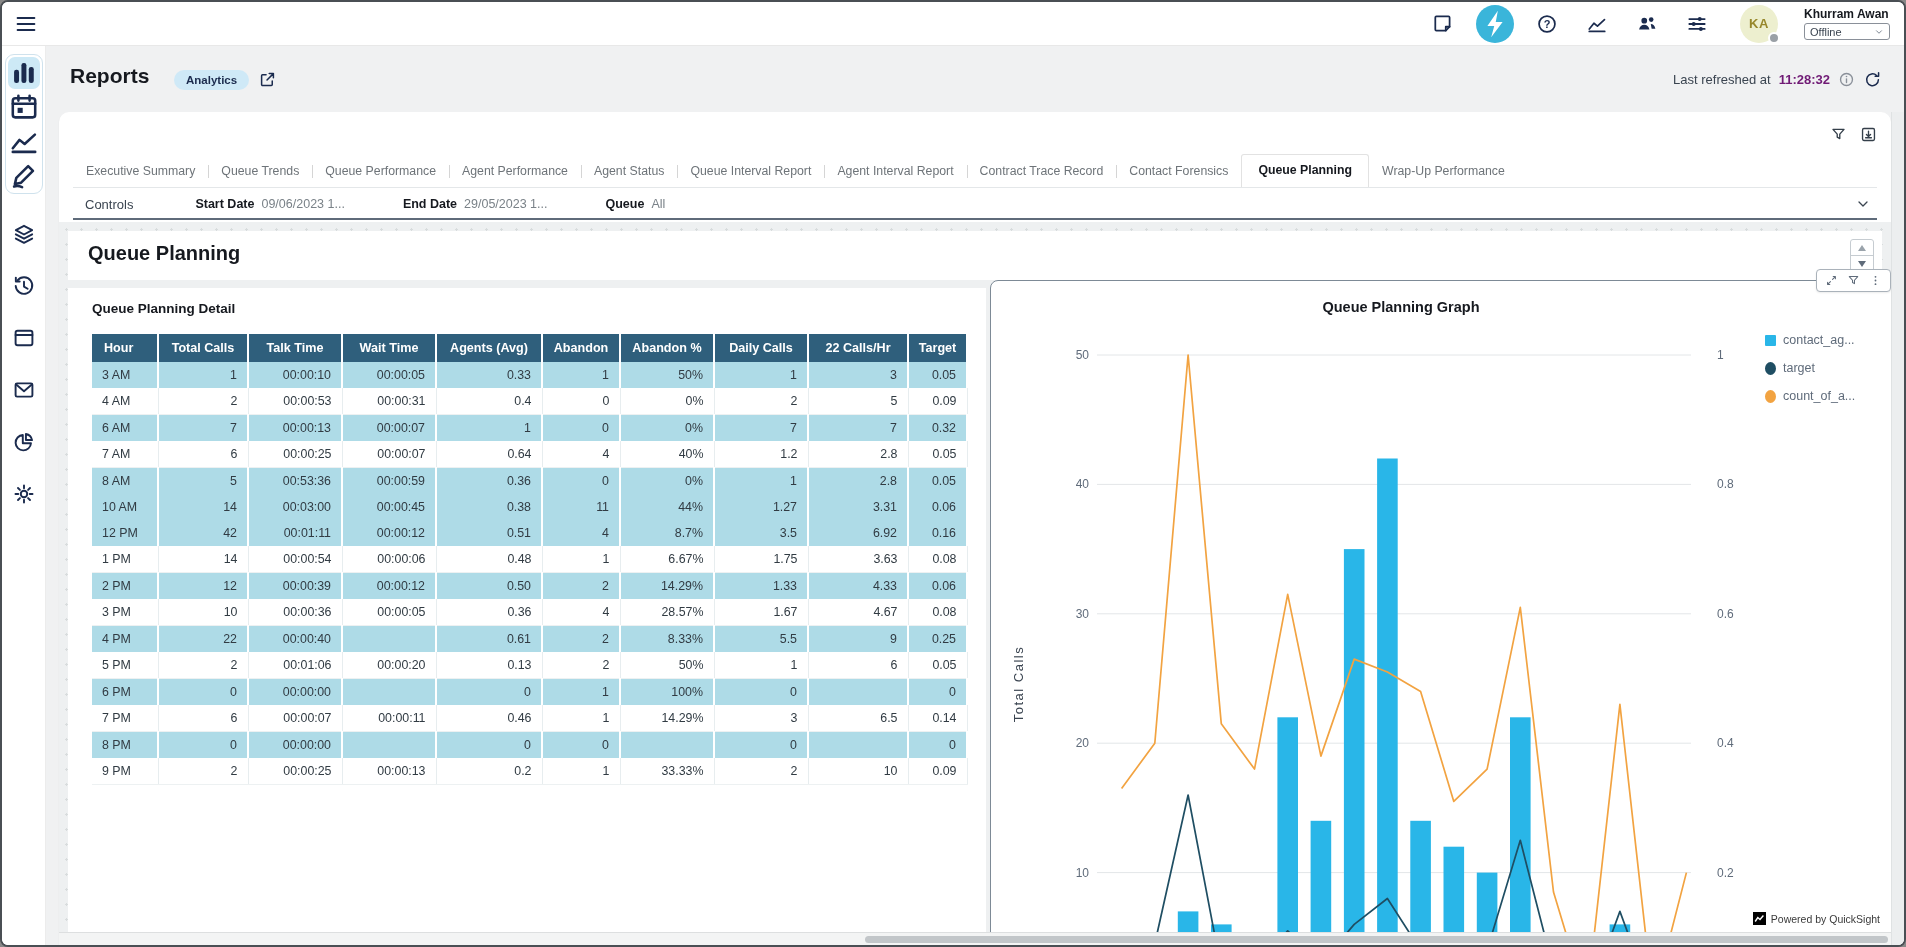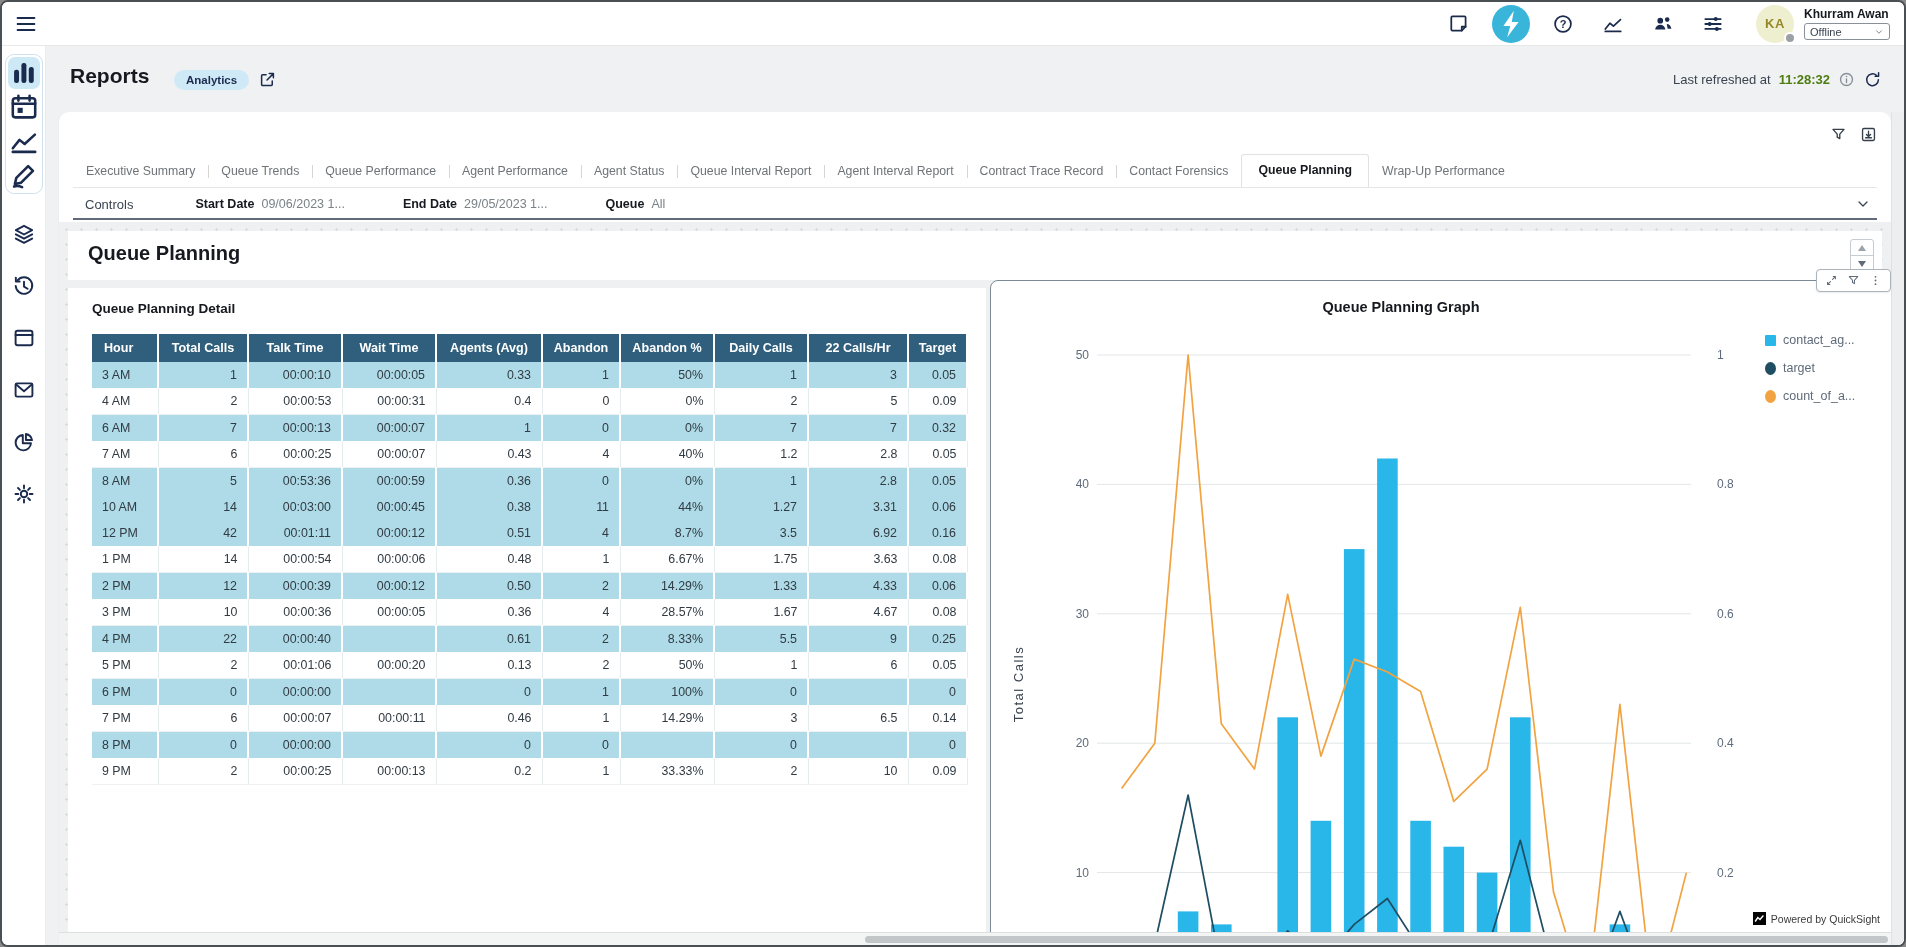--- a/index.html
+++ b/index.html
@@ -11,42 +11,42 @@
   .topbar { position:absolute; top:0; left:0; right:0; height:44px; background:#fff; border-bottom:1px solid #e8e8e8; display:flex; align-items:center; z-index:30; }
   .hamburger { margin-left:12px; cursor:pointer; color:#1b2b4e; }
   .topbar-right { margin-left:auto; display:flex; align-items:center; gap:0; padding-right:8px; }
   .tb-icon { width:22px; height:22px; color:#1b2b4e; margin:0 14px; cursor:pointer; display:flex; align-items:center; }
   .tb-icon svg { width:22px; height:22px; }
   .bolt-wrap { width:38px; height:38px; border-radius:50%; background:#3ab5da; display:flex; align-items:center; justify-content:center; margin:0 8px; cursor:pointer; }
   .bolt-wrap svg { width:22px; height:22px; }
   .avatar-wrap { position:relative; width:38px; height:38px; margin-left:18px; cursor:pointer; }
   .avatar-circle { width:38px; height:38px; border-radius:50%; background:#edefcf; color:#97872b; font-weight:bold; font-size:13px; display:flex; align-items:center; justify-content:center; letter-spacing:.5px; }
   .status-dot { position:absolute; right:-2px; bottom:-1px; width:12px; height:12px; border-radius:50%; background:#9aa0a6; border:2px solid #fff; }
-  .user-block { margin-left:10px; margin-right:6px; display:flex; flex-direction:column; gap:2px; }
+  .user-block { margin-left:26px; margin-right:6px; display:flex; flex-direction:column; gap:2px; }
   .user-name { font-size:12px; font-weight:bold; color:#16191f; }
   .status-select { width:86px; height:17px; border:1px solid #8a9099; border-radius:3px; font-size:11px; color:#3a4450; display:flex; align-items:center; justify-content:space-between; padding:0 5px; cursor:pointer; background:#fff; }
   .status-select svg { width:9px; height:9px; color:#5f6b7a; }
 
   
   .sidebar { position:absolute; top:44px; left:0; width:44px; bottom:0; background:#fff; border-right:1px solid #ececec; display:flex; flex-direction:column; align-items:center; z-index:20; }
   .side-group { margin-top:8px; border:1px solid #cfe2ed; border-radius:9px; padding:2px; display:flex; flex-direction:column; gap:2px; background:#fff; }
   .side-item { width:32px; height:32px; border-radius:7px; display:flex; align-items:center; justify-content:center; color:#1b2b4e; cursor:pointer; }
   .side-item.active { background:#cde9f6; }
   .side-item svg { width:19px; height:19px; }
   .side-plain { margin-top:28px; display:flex; flex-direction:column; gap:28px; align-items:center; }
   .side-plain .side-item { width:24px; height:24px; }
 
   
   .page { position:absolute; top:44px; left:44px; right:0; bottom:0; background:#f0f1f2; }
   .page-header { position:relative; height:66px; }
   .page-title { position:absolute; left:24px; top:18px; font-size:21px; font-weight:bold; color:#16191f; }
   .badge { position:absolute; left:128px; top:24px; background:#cfe9f7; color:#1b2b4e; font-size:11.5px; font-weight:bold; padding:4px 12px; border-radius:11px; }
   .ext-icon { position:absolute; left:212px; top:24px; width:19px; height:19px; color:#1b2b4e; cursor:pointer; }
   .refresh-area { position:absolute; right:22px; top:24px; display:flex; align-items:center; gap:8px; font-size:13px; color:#3a4450; }
-  .lr-time { font-weight:bold; color:#4d7c0f; }
+  .lr-time { font-weight:bold; color:#701a75; }
   .ra-icon { width:17px; height:17px; color:#8a9099; cursor:pointer; }
   .ra-icon.refresh { color:#1b2b4e; width:19px; height:19px; }
 
   
   .card { position:absolute; left:13px; right:13px; top:66px; bottom:0; background:#fff; border-radius:10px 10px 0 0; box-shadow:0 1px 2px rgba(0,0,0,.06); overflow:hidden; }
   .card-tools { position:absolute; top:14px; right:14px; display:flex; gap:13px; z-index:5; }
   .card-tools .tool { width:17px; height:17px; color:#343f4a; cursor:pointer; }
 
   
   .tabs { position:absolute; top:45px; left:14px; right:14px; height:31px; display:flex; align-items:flex-end; border-bottom:1px solid #e4e7e9; }
@@ -404,21 +404,21 @@
                   <td>0%</td>
                   <td>7</td>
                   <td>7</td>
                   <td>0.32</td>
                 </tr>
                 <tr class="odd">
                   <td>7 AM</td>
                   <td>6</td>
                   <td>00:00:25</td>
                   <td>00:00:07</td>
-                  <td>0.43</td>
+                  <td>0.64</td>
                   <td>4</td>
                   <td>40%</td>
                   <td>1.2</td>
                   <td>2.8</td>
                   <td>0.05</td>
                 </tr>
                 <tr class="even">
                   <td>8 AM</td>
                   <td>5</td>
                   <td>00:53:36</td>

